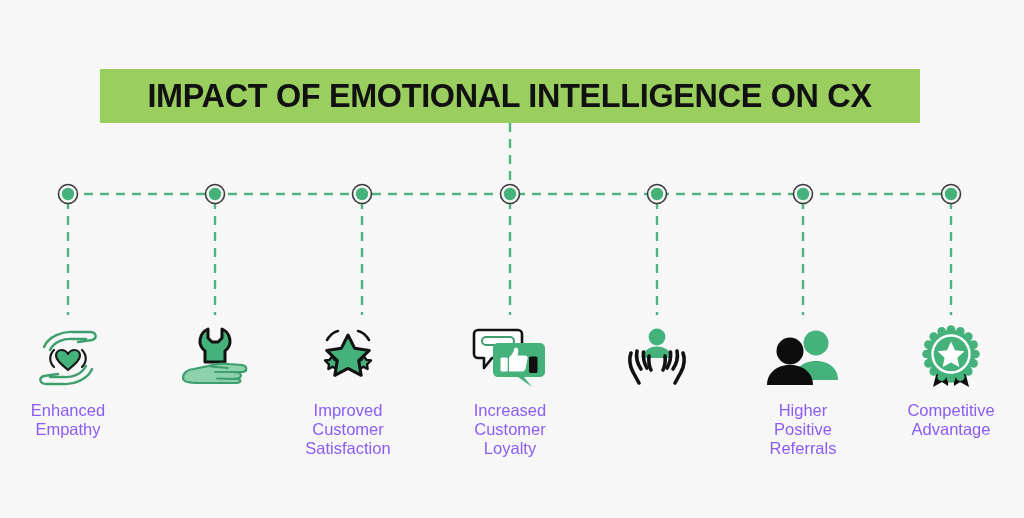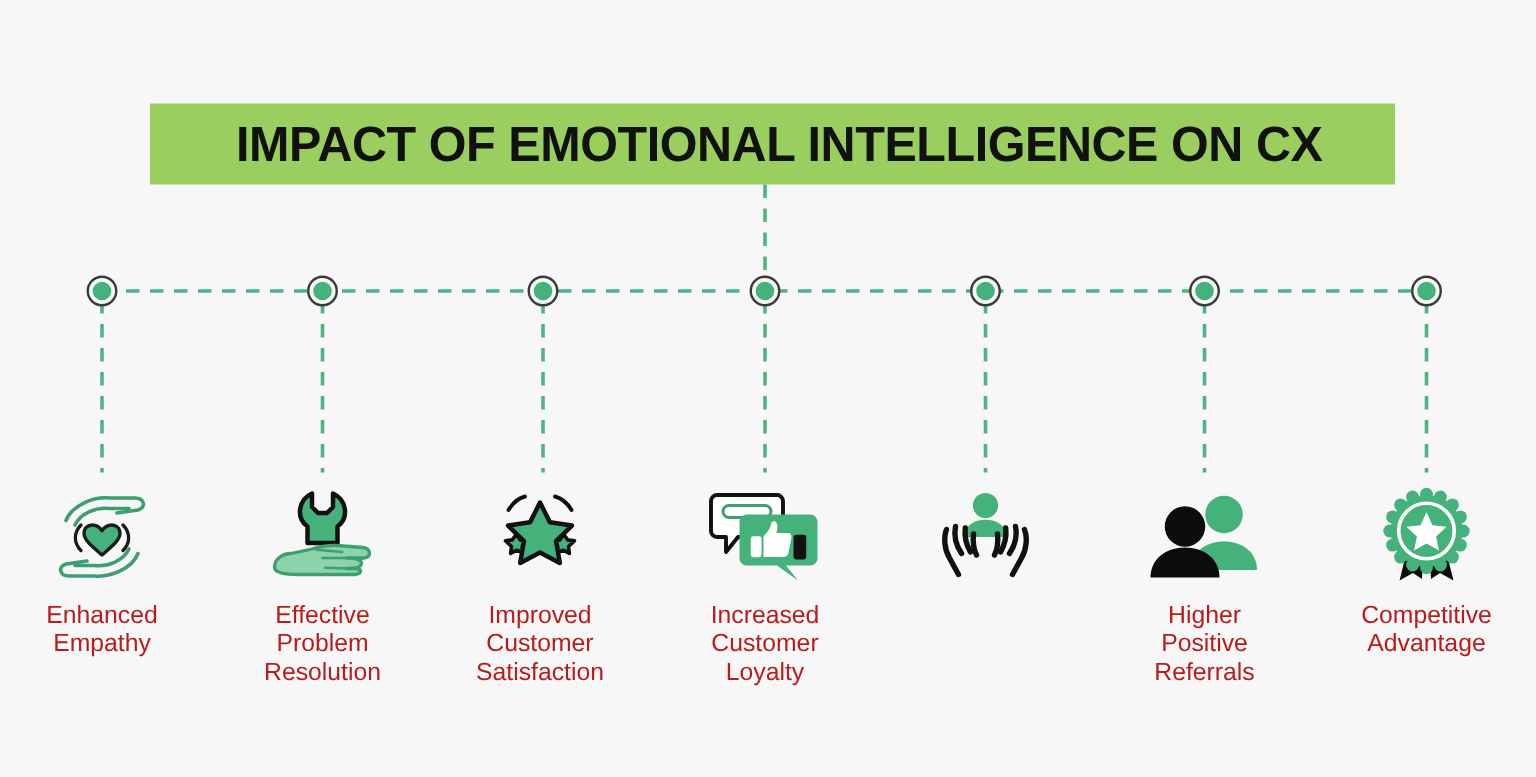--- a/index.html
+++ b/index.html
@@ -20,21 +20,20 @@
   #title-banner {
     position: absolute;
     left: 100px;
     top: 69px;
     width: 820px;
     height: 54px;
     background: #9ace5f;
     display: flex;
     align-items: center;
     justify-content: center;
-    padding-left: 10px;
   }
   #title-text {
     font-family: "Liberation Sans", sans-serif;
     font-weight: bold;
     font-size: 33px;
     letter-spacing: -0.3px;
     color: #111111;
     white-space: nowrap;
     transform: scaleX(0.98);
   }
@@ -62,21 +61,21 @@
     height: 66px;
     display: flex;
     align-items: center;
     justify-content: center;
   }
   .branch-label {
     margin-top: 10px;
     font-family: "Liberation Sans", sans-serif;
     font-size: 16.5px;
     line-height: 19px;
-    color: #b91c1c;
+    color: #8b5cf6;
     text-align: center;
     white-space: pre-line;
   }
 </style>
 </head>
 <body>
 
 <div id="canvas">
 
   <div id="title-banner">
@@ -168,26 +167,23 @@
                    C62 47, 66 48, 66 50.5 C66 53, 62 54, 56 54 L62 54 C66 54, 67 57, 62 58 L24 58
                    C15 58, 8 57, 8 53 Z" fill="#8ed2ab" stroke="#3d9e6e" stroke-width="2.2" stroke-linejoin="round"></path>
           <g fill="none" stroke="#3d9e6e" stroke-width="1.8" stroke-linecap="round">
             <path d="M36 41.5 L53 43"></path>
             <path d="M40 47 L56 47"></path>
             <path d="M42 53.5 L58 54"></path>
           </g>
         </g>
       </svg>
     </div>
-    <div class="branch-label">Effective
-Problem
-Resolution</div>
-  </div>
-
-  <div class="branch" style="left:285px;">
+  </div>
+
+  <div class="branch" style="left:273px;">
     <div class="branch-icon">
       <svg viewBox="0 0 80 66" width="80" height="66" xmlns="http://www.w3.org/2000/svg">
 
         <g fill="none" stroke="#111111" stroke-width="2.6" stroke-linecap="round">
           <path d="M19 15 C22 10, 26 7, 30 6"></path>
           <path d="M61 15 C58 10, 54 7, 50 6"></path>
         </g>
 
         <path d="M17 35.5 L21.6 34.9 L24.3 31 L26.8 35 L31.4 35.9 L28.2 39.2 L28.9 43.8 L24.6 41.8 L20.4 44 L21 39.3 Z" fill="#45b27c" stroke="#111111" stroke-width="2.4" stroke-linejoin="round"></path>
 

